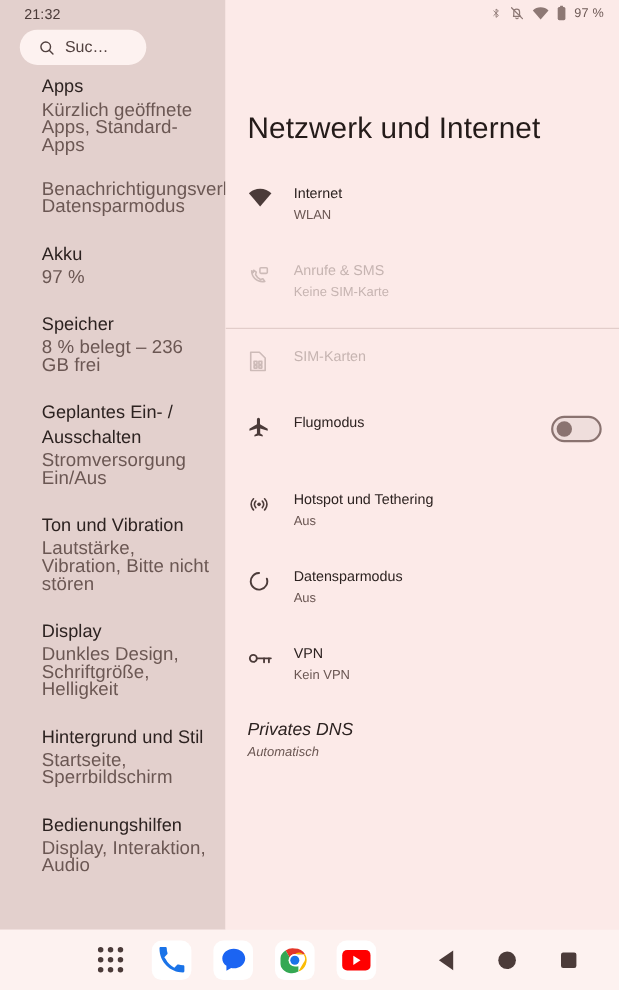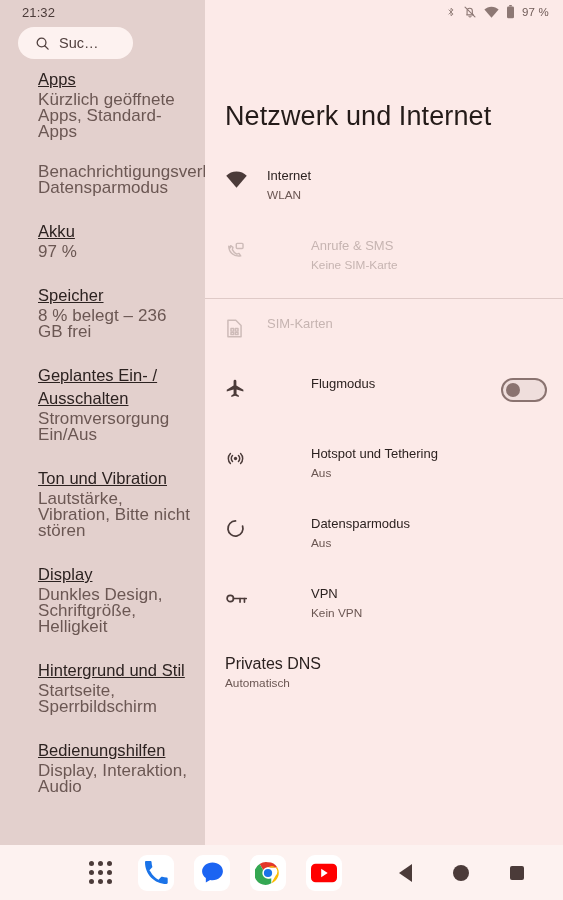--- a/index.html
+++ b/index.html
@@ -37,21 +37,21 @@
   #search-pill .label { font-size: 14.5px; color: #51413f; }
   .search-glyph { width: 15px; height: 15px; display:block; }
 
   #sidebar-list {
     position: absolute; left: 0; top: 68px; right: 0; bottom: 0;
     padding: 0 12px 0 38px;
   }
   .side-item { margin-bottom: 24px; }
   .side-title {
     font-size: 16.5px; color: #2c2220; line-height: 23px;
-    font-weight: 400; letter-spacing: .05px; text-decoration: underline;
+    font-weight: 400; letter-spacing: .05px;
   }
   .side-sub {
     font-size: 17px; color: #6b5753; line-height: 16px;
     margin-top: 1px; letter-spacing: .05px;
   }
 
   
   #main {
     flex: 1 1 auto; background: #fceae8;
     position: relative; overflow: hidden;
@@ -70,33 +70,33 @@
   }
 
   #settings-list { margin-top: 33px; }
 
   .row {
     display: flex; align-items: flex-start;
     padding: 0 18px 0 20px;
     position: relative;
     min-height: 46px;
   }
-  .row + .row { margin-top: 18px; gap: 44px; }
+  .row + .row { margin-top: 18px; }
   .row.gap-lg { margin-top: 24px; }
   .row .icon-cell {
     width: 42px; flex: 0 0 42px;
     display: flex; align-items: center; justify-content: flex-start;
     height: 30px;
   }
   .row .text-cell { flex: 1 1 auto; padding-top: 0px; }
   .row .row-title { font-size: 13px; color: #2c2220; line-height: 21px; }
   .row .row-sub { font-size: 11.8px; color: #6b5753; line-height: 16px; margin-top: 1px; }
   .row.disabled .row-title { color: #c6b4b1; }
   .row.disabled .row-sub { color: #c6b4b1; }
-  .row.no-icon { padding-left: 20px; }
+  .row.no-icon { padding-left: 20px; font-style: italic; }
   .row.no-icon .text-cell { padding-left: 0; }
   .row.no-icon .row-title { font-size: 16px; }
 
   .divider {
     height: 1px; background: #dfcac7;
     margin: 17px 0 0 0; width: 100%;
   }
 
   .toggle {
     position: absolute; right: 16px; top: 5px;

